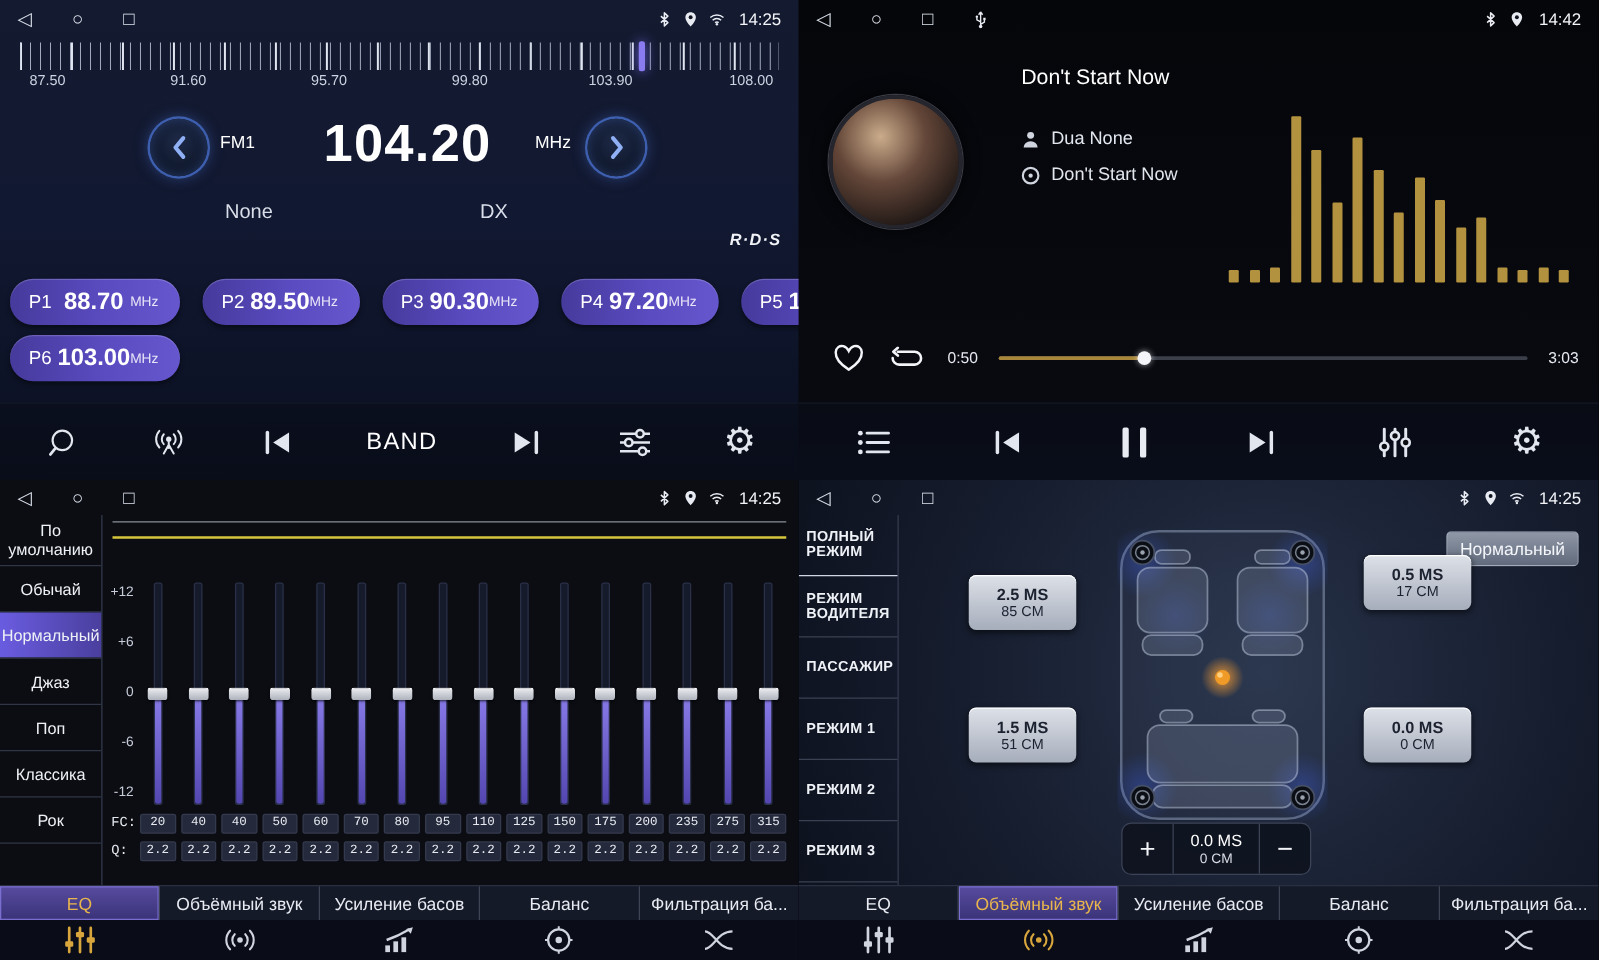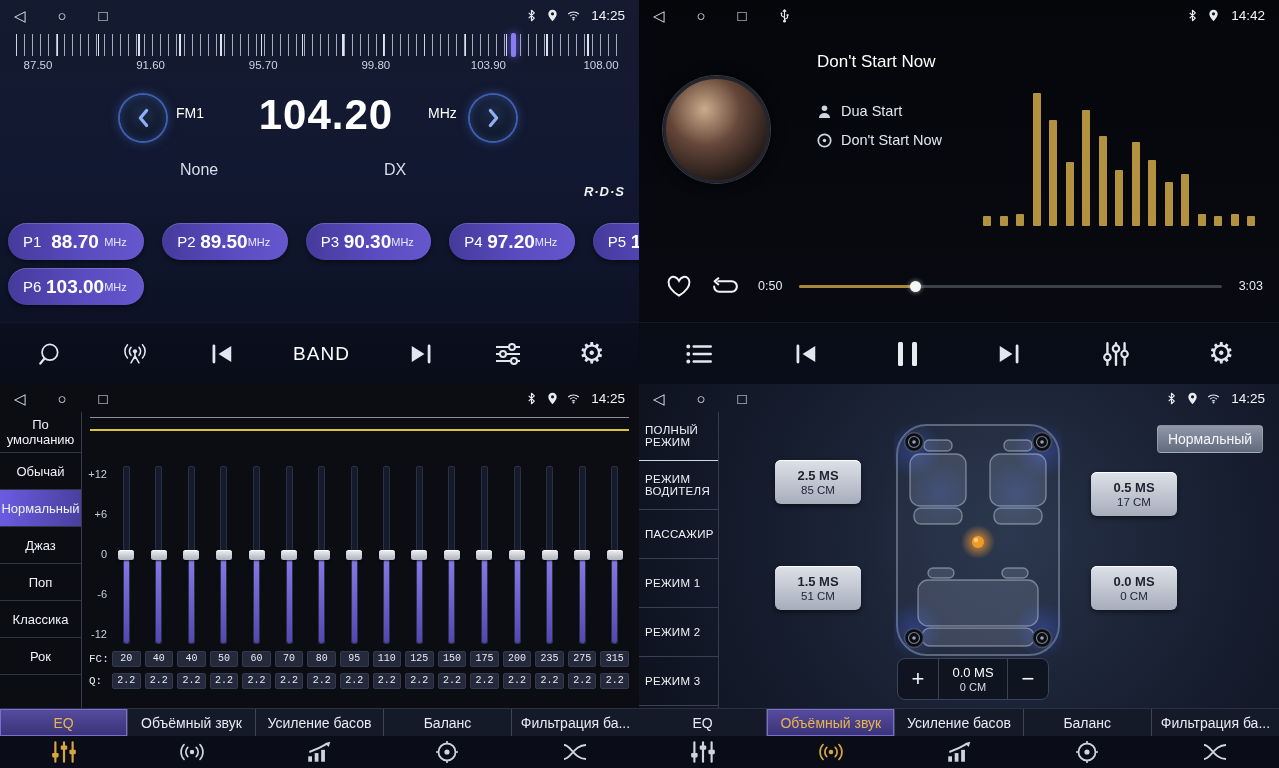--- a/index.html
+++ b/index.html
@@ -87,21 +87,21 @@
     grid-template-areas:"sb sb" "side main" "foot foot"; }
   .soundfield { background:radial-gradient(circle at 58% 40%, #273249 0%, #161d2e 55%, #0c101c 100%);
     grid-template-columns:80px 1fr; grid-template-rows:28px 1fr 60px;
     grid-template-areas:"sb sb" "side main" "foot foot"; }
   .gridquad .statusbar { grid-area:sb; height:28px; }
   .sidebar { grid-area:side; border-right:1px solid #353b4c; display:flex; flex-direction:column; }
   .sideitem { min-height:37px; display:flex; align-items:center; justify-content:center; text-align:center;
     padding:5px 3px; font-size:13px; color:#eef1f6; border-bottom:1px solid #303646; cursor:pointer; }
   .sideitem.sel { background:linear-gradient(90deg,#6a5ce0 0%,#4a3f9e 100%); }
   .sf-side .sideitem { justify-content:flex-start; text-align:left; padding:6px 6px; min-height:49px;
-    font-size:11.5px; font-weight:normal; letter-spacing:.3px; border-bottom:1px solid #3a4152; }
+    font-size:11.5px; font-weight:bold; letter-spacing:.3px; border-bottom:1px solid #3a4152; }
   .sf-side .sideitem.activemode { border-bottom:1.5px solid #cfd6e4; }
   .mainarea { grid-area:main; position:relative; }
 
   
   .topline { position:absolute; left:8px; right:10px; }
   .topline.gray { top:5px; height:1px; background:#8a9098; }
   .topline.yellow { top:17px; height:2px; background:#d6c63c; }
   .db-labels { position:absolute; left:0; top:56px; width:25px; height:172px; display:flex; flex-direction:column;
     justify-content:space-between; align-items:flex-end; font-size:11px; color:#c8cdd9; }
   .eq-columns { position:absolute; left:28px; right:8px; top:54px; height:178px; display:flex; }
@@ -133,21 +133,21 @@
   
   .sf-presetbtn { position:absolute; right:16px; top:13px; width:106px; height:28px; border:1px solid rgba(200,208,220,.35);
     border-radius:4px; background:linear-gradient(180deg,rgba(165,173,188,.85),rgba(110,120,138,.85));
     color:#f4f6fa; font-size:14px; cursor:pointer; font-family:inherit; }
   .delaybox { position:absolute; width:86px; height:44px; border-radius:6px; cursor:pointer;
     background:linear-gradient(180deg,#dde1e8,#a6adbb); color:#1c2230;
     box-shadow:0 2px 5px rgba(0,0,0,.55), inset 0 1px 0 #fff;
     display:flex; flex-direction:column; align-items:center; justify-content:center; gap:1px; }
   .delaybox .ms { font-size:13px; font-weight:bold; }
   .delaybox .cm { font-size:11.5px; font-weight:normal; }
-  .delaybox.fl { left:56px; top:48px; } .delaybox.fr { left:372px; top:60px; }
+  .delaybox.fl { left:56px; top:48px; } .delaybox.fr { left:372px; top:32px; }
   .delaybox.rl { left:56px; top:154px; } .delaybox.rr { left:372px; top:154px; }
   .carwrap { position:absolute; left:175px; top:10px; }
   .adjuster { position:absolute; left:178px; top:246px; width:152px; height:42px; display:flex;
     background:rgba(14,18,30,.88); border:1px solid #3c4356; border-radius:8px; overflow:hidden; }
   .adjbtn { width:40px; border:none; background:none; color:#f2f4f8; font-size:22px; cursor:pointer; font-family:inherit; }
   .adjvals { flex:1; border-left:1px solid #3c4356; border-right:1px solid #3c4356; display:flex;
     flex-direction:column; align-items:center; justify-content:center; gap:1px; }
   .adjvals .ms { font-size:13px; color:#fff; } .adjvals .cm { font-size:11px; color:#d8dce6; }
 </style>
 </head>
@@ -320,21 +320,21 @@
 
     <div class="album"></div>
 
     <div class="trackinfo">
       <div class="ttitle">Don't Start Now</div>
       <div class="meta artist">
         <svg class="mico" viewBox="0 0 14 14">
             <circle cx="7" cy="4" r="2.6" fill="currentColor"></circle>
             <path d="M1.8 13 a5.2 4.6 0 0 1 10.4 0 Z" fill="currentColor"></path>
           </svg>
-        <span>Dua Start</span>
+        <span>Dua None</span>
       </div>
       <div class="meta albumrow">
         <svg class="mico" viewBox="0 0 14 14">
             <circle cx="7" cy="7" r="5.8" fill="none" stroke="currentColor" stroke-width="1.6"></circle>
             <circle cx="7" cy="7" r="1.6" fill="currentColor"></circle>
           </svg>
         <span>Don't Start Now</span>
       </div>
     </div>
 

